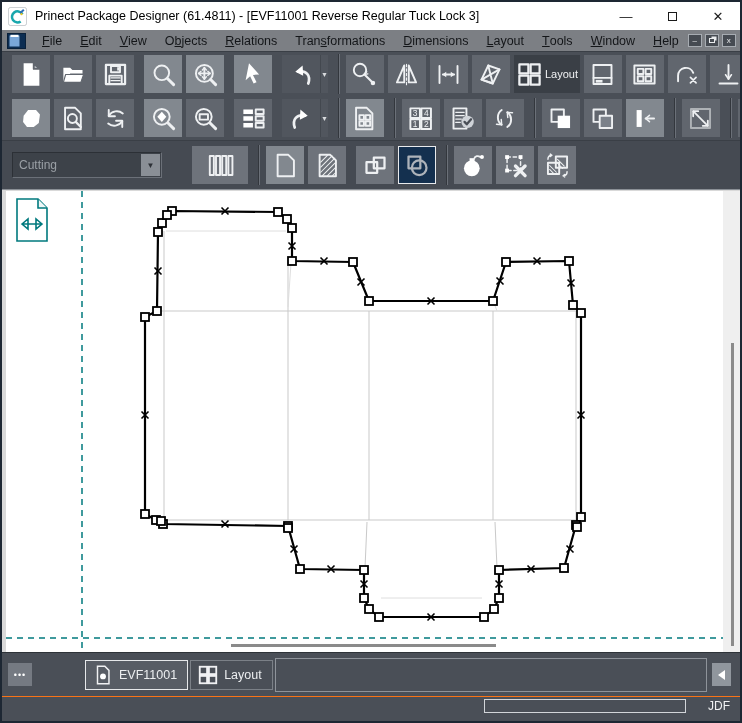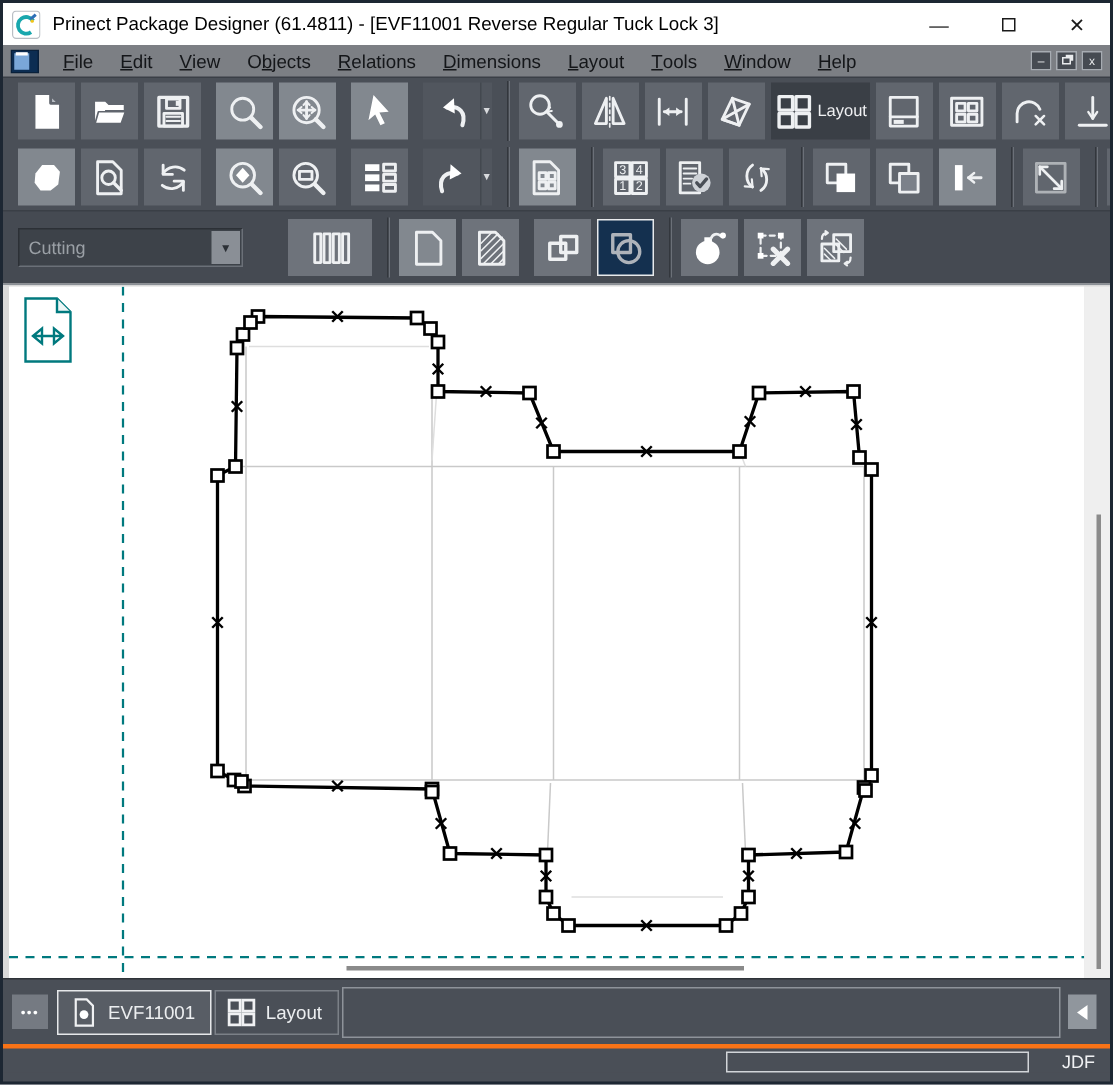--- a/index.html
+++ b/index.html
@@ -49,21 +49,21 @@
   .tabbar{height:44px;background:#4a4f57;border-top:1px solid #2e3338;display:flex;align-items:center;padding:0 6px;}
   .dots-btn{width:24px;height:23px;background:#757a82;color:#fff;font-size:9px;letter-spacing:1px;display:flex;align-items:center;justify-content:center;margin-right:6px;flex:0 0 auto;}
   .tab{height:30px;display:flex;align-items:center;padding:0 10px 0 6px;border:1px solid #7b8087;background:#4a4f57;flex:0 0 auto;}
   .tab.active{background:#585d65;border-color:#e6e8ea;}
   .tab .g{width:22px;height:22px;stroke:#f0f1f3;fill:none;stroke-width:1.6;margin-right:5px;}
   .tab .tlabel{font-size:12.5px;color:#eceef0;white-space:nowrap;}
   .tabstrip{flex:1;height:34px;border:1px solid #8e939a;margin-left:2px;}
   .nav-btn{width:19px;height:23px;background:#90969d;margin-left:5px;margin-right:3px;display:flex;align-items:center;justify-content:center;flex:0 0 auto;}
   .nav-btn .tri{width:0;height:0;border-top:5px solid transparent;border-bottom:5px solid transparent;border-right:7px solid #ffffff;}
   
-  .statusbar{height:19px;background:#4a4f57;border-top:3px solid #f97316;position:relative;display:flex;align-items:center;}
+  .statusbar{height:19px;background:#4a4f57;border-top:1px solid #f97316;position:relative;display:flex;align-items:center;}
   .status-field{position:absolute;left:482px;top:2px;width:202px;height:14px;border:1px solid #d2d5d9;}
   .status-jdf{position:absolute;right:10px;top:2px;font-size:12px;color:#f0f1f3;}
 </style>
 </head>
 <body>
 
 <div class="window">
 
   <div class="titlebar">
     <svg class="logo" viewBox="0 0 24 24">
@@ -87,20 +87,21 @@
       <rect x="0.5" y="0.5" width="18" height="15" fill="#0c2d52" stroke="#09203a"></rect>
       <rect x="2.5" y="2.5" width="10" height="11" fill="#7aa7d8"></rect>
       <rect x="3.5" y="1.8" width="8" height="2.2" fill="#ffffff"></rect>
     </svg>
     <nav class="menu-items" id="menu">
         <div class="menu-item"><u>F</u>ile</div>
         <div class="menu-item"><u>E</u>dit</div>
         <div class="menu-item"><u>V</u>iew</div>
         <div class="menu-item">O<u>b</u>jects</div>
         <div class="menu-item"><u>R</u>elations</div>
+        <div class="menu-item">Tran<u>s</u>formations</div>
         <div class="menu-item"><u>D</u>imensions</div>
         <div class="menu-item"><u>L</u>ayout</div>
         <div class="menu-item"><u>T</u>ools</div>
         <div class="menu-item"><u>W</u>indow</div>
         <div class="menu-item"><u>H</u>elp</div>
       </nav>
     <div class="mdi-btns">
       <div class="mdi-btn">–</div>
       <div class="mdi-btn"><span class="rest"></span></div>
       <div class="mdi-btn">x</div>
@@ -532,21 +533,21 @@
           <rect x="230" y="649" width="265" height="3" fill="#8a8a8a"></rect>
         </svg>
     </div>
     <div class="vscroll">
       <div class="vthumb" id="vthumb" style="top: 152px; height: 303px;"></div>
     </div>
   </div>
 
   <div class="tabbar" id="tabbar">
     <div class="dots-btn">•••</div>
-    <span id="tabslot" style="display:flex;align-items:center;gap:2px;">
+    <span id="tabslot" style="display:flex;align-items:center;gap:2px;margin-left:47px;">
         <div class="tab active">
           <svg class="g" viewBox="0 0 24 24">
             <path d="M6 2.5h8l4.5 4.5v14.5H6z"></path>
             <circle cx="12" cy="13.5" r="3.2" fill="#fff" stroke="none"></circle>
           </svg>
           <span class="tlabel">EVF11001</span>
         </div>
         <div class="tab">
           <svg class="g" viewBox="0 0 24 24">
             <rect x="3" y="3" width="8" height="8" stroke-width="2"></rect>

